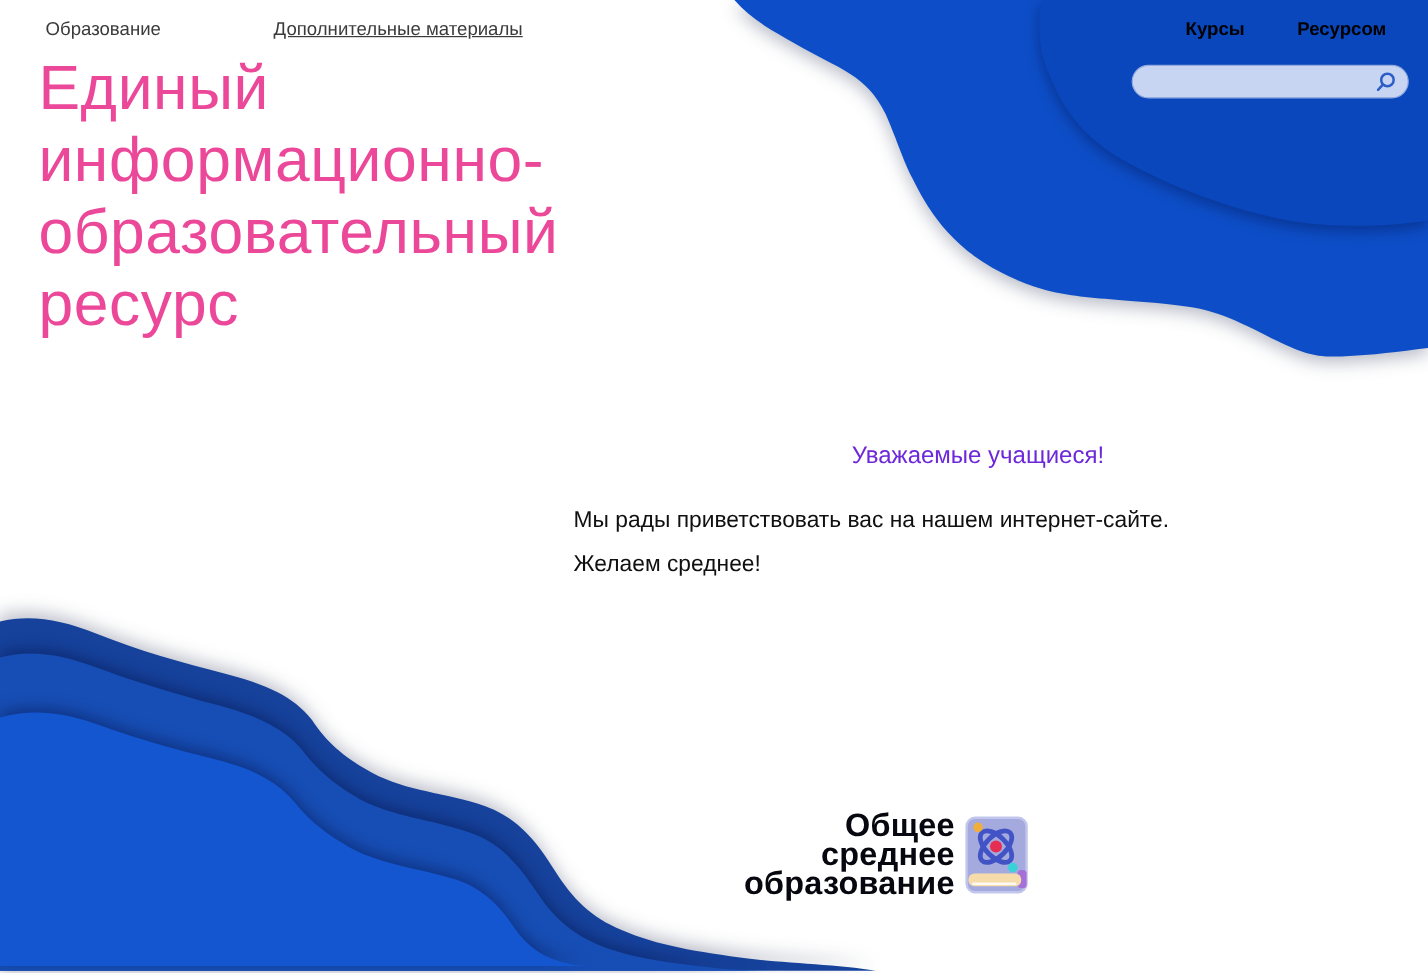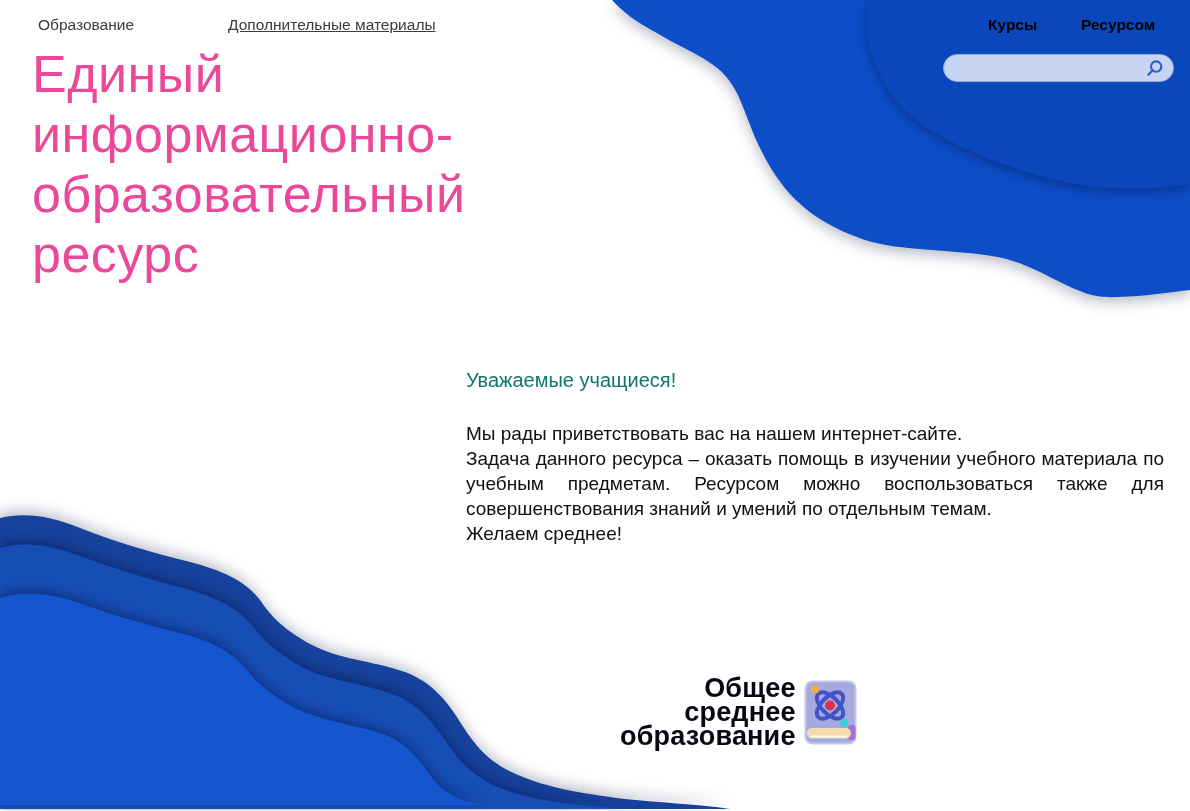--- a/index.html
+++ b/index.html
@@ -46,24 +46,24 @@
   
   h1.title {
     position:absolute; z-index:2; left:32px; top:44px; width:600px;
     font-size:52px; line-height:60px; font-weight:400; color:#ec4899;
     white-space:pre-line; letter-spacing:.5px;
   }
 
   
   .welcome { position:absolute; z-index:2; left:466px; top:368px; width:698px; color:#111111; }
   .welcome .greeting {
-    text-align:left; font-size:20px; line-height:24px; margin-bottom:29px; color:#0f766e;
+    text-align:center; font-size:20px; line-height:24px; margin-bottom:29px; color:#6d28d9;
   }
   .welcome p.body-par {
-    font-size:19px; line-height:25px; text-align:justify; margin:0; color:#101010;
+    font-size:19px; line-height:25px; text-align:justify; margin:12px; color:#101010;
   }
 
   
   .logo {
     position:absolute; z-index:2; left:620px; top:676px; width:302px;
     display:flex; align-items:center; gap:8px;
   }
   .logo-text {
     font-size:27px; font-weight:700; line-height:24px; text-align:right;
     white-space:pre-line; color:#07070f; letter-spacing:.2px;
@@ -146,21 +146,20 @@
   </div>
 
   <h1 class="title">Единый
 информационно-
 образовательный
 ресурс</h1>
 
   <section class="welcome">
     <p class="greeting">Уважаемые учащиеся!</p>
     <p class="body-par">Мы рады приветствовать вас на нашем интернет-сайте.</p>
-    <p class="body-par">Задача данного ресурса – оказать помощь в изучении учебного материала по учебным предметам. Ресурсом можно воспользоваться также для совершенствования знаний и умений по отдельным темам.</p>
     <p class="body-par">Желаем среднее!</p>
   </section>
 
   <div class="logo">
     <div class="logo-text">Общее
 среднее
 образование</div>
     <svg width="53" height="65" viewBox="0 0 53 65">
       <rect x="1.5" y="1.5" width="50" height="62" rx="7" fill="#a5aade" stroke="#c2c6ec" stroke-width="2"></rect>
       <rect x="44" y="45" width="7.5" height="15" rx="3" fill="#a571d6"></rect>

